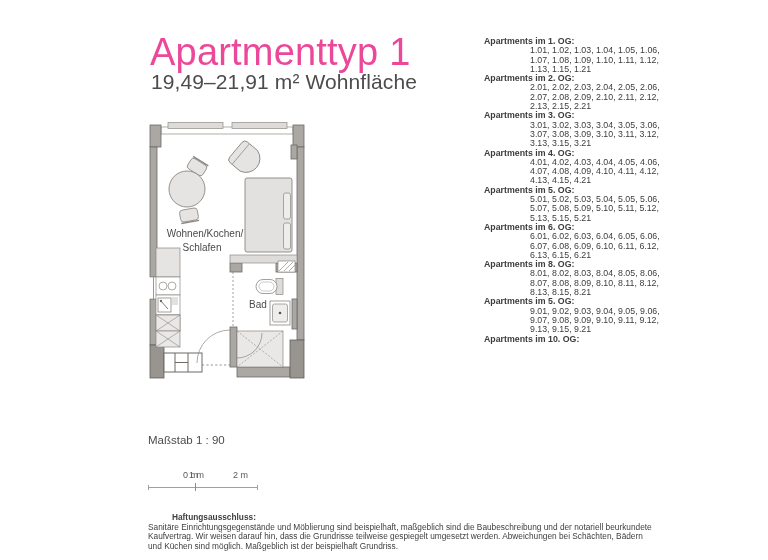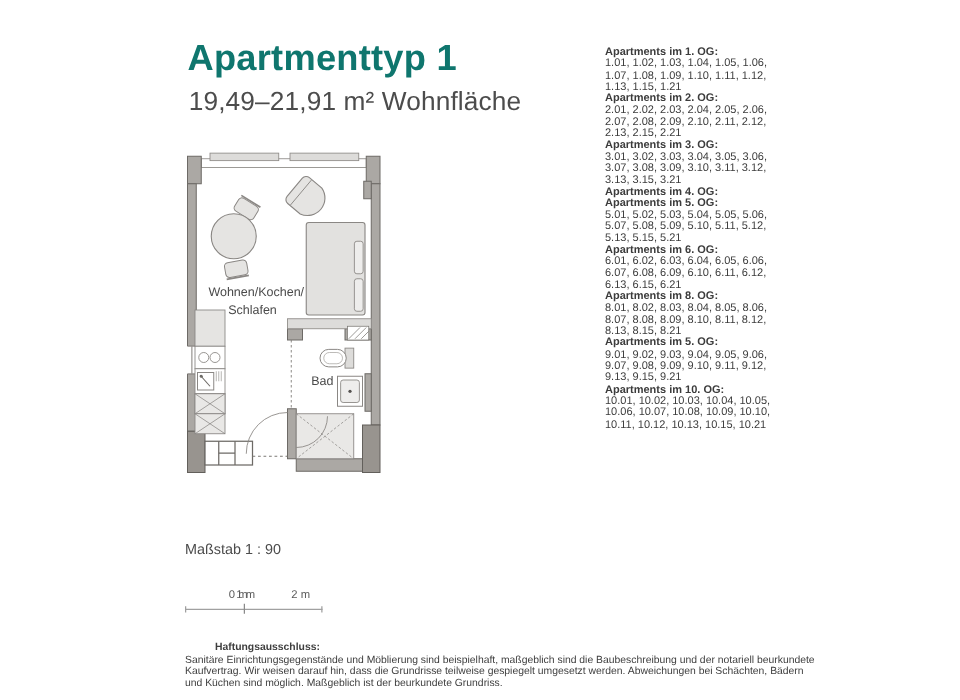--- a/index.html
+++ b/index.html
@@ -3,33 +3,33 @@
 <meta charset="utf-8">
 <style>
   html,body{margin:0;padding:0;}
   body{
     width:768px;height:560px;position:relative;background:#ffffff;
     font-family:"Liberation Sans", sans-serif;overflow:hidden;
   }
   .abs{position:absolute;}
   
   .title{
-    left:150px;top:31px;font-size:29px;font-weight:700;letter-spacing:0.2px;
-    color:#0f766e;
+    left:150px;top:31px;font-size:38px;font-weight:400;letter-spacing:0.2px;
+    color:#ec4899;
   }
   .subtitle{
     left:151px;top:70px;font-size:21px;color:#4c4c4c;letter-spacing:0.1px;
   }
   
   .apt-list{
     left:484px;top:37px;width:168px;
     font-size:8.8px;line-height:9.3px;color:#3c3c3c;
   }
   .apt-list .floor-label{font-weight:bold;}
-  .apt-list .units{width:150px;}
+  .apt-list .units{width:150px;margin-left:46px;}
   
   .massstab{left:148px;top:434px;font-size:11.5px;color:#4b4b4b;}
   .scale-labels{left:0;top:470px;font-size:9px;color:#5a5a5a;}
   .scale-labels span{position:absolute;top:0;white-space:nowrap;}
   .tick0{left:148px;margin-left:35px;} .tick1{left:189px;} .tick2{left:233px;}
   .scale-line{left:148px;top:487px;width:110px;height:1px;background:#a0a0a0;}
   .scale-tick-mid{left:195px;top:483px;width:1px;height:8px;background:#8a8a8a;}
   .scale-tick-a{left:148px;top:485px;width:1px;height:5px;background:#a0a0a0;}
   .scale-tick-b{left:257px;top:485px;width:1px;height:5px;background:#a0a0a0;}
   
@@ -184,20 +184,21 @@
     <div class="units">2.01, 2.02, 2.03, 2.04, 2.05, 2.06, 2.07, 2.08, 2.09, 2.10, 2.11, 2.12, 2.13, 2.15, 2.21</div>
   </div>
 
   <div>
     <div class="floor-label">Apartments im 3. OG:</div>
     <div class="units">3.01, 3.02, 3.03, 3.04, 3.05, 3.06, 3.07, 3.08, 3.09, 3.10, 3.11, 3.12, 3.13, 3.15, 3.21</div>
   </div>
 
   <div>
     <div class="floor-label">Apartments im 4. OG:</div>
+    <div class="units">4.01, 4.02, 4.03, 4.04, 4.05, 4.06, 4.07, 4.08, 4.09, 4.10, 4.11, 4.12, 4.13, 4.15, 4.21</div>
   </div>
 
   <div>
     <div class="floor-label">Apartments im 5. OG:</div>
     <div class="units">5.01, 5.02, 5.03, 5.04, 5.05, 5.06, 5.07, 5.08, 5.09, 5.10, 5.11, 5.12, 5.13, 5.15, 5.21</div>
   </div>
 
   <div>
     <div class="floor-label">Apartments im 6. OG:</div>
     <div class="units">6.01, 6.02, 6.03, 6.04, 6.05, 6.06, 6.07, 6.08, 6.09, 6.10, 6.11, 6.12, 6.13, 6.15, 6.21</div>
@@ -209,33 +210,32 @@
     <div class="units">8.01, 8.02, 8.03, 8.04, 8.05, 8.06, 8.07, 8.08, 8.09, 8.10, 8.11, 8.12, 8.13, 8.15, 8.21</div>
   </div>
 
   <div>
     <div class="floor-label">Apartments im 5. OG:</div>
     <div class="units">9.01, 9.02, 9.03, 9.04, 9.05, 9.06, 9.07, 9.08, 9.09, 9.10, 9.11, 9.12, 9.13, 9.15, 9.21</div>
   </div>
 
   <div>
     <div class="floor-label">Apartments im 10. OG:</div>
-    <div class="units">10.01, 10.02, 10.03, 10.04, 10.05, 10.06, 10.07, 10.08, 10.09, 10.10, 10.11, 10.12, 10.13, 10.15, 10.21</div>
   </div>
 </div>
 
 <div class="abs massstab">Maßstab 1 : 90</div>
 <div class="abs scale-labels">
   <span class="tick0">0 m</span>
   <span class="tick1">1 m</span>
   <span class="tick2">2 m</span>
 </div>
 <div class="abs scale-line"></div>
 <div class="abs scale-tick-mid"></div>
 <div class="abs scale-tick-a"></div>
 <div class="abs scale-tick-b"></div>
 
 <div class="abs disclaimer">
   <div class="head">Haftungsausschluss:</div>
   <div>Sanitäre Einrichtungsgegenstände und Möblierung sind beispielhaft, maßgeblich sind die Baubeschreibung und der notariell beurkundete</div>
   <div>Kaufvertrag. Wir weisen darauf hin, dass die Grundrisse teilweise gespiegelt umgesetzt werden. Abweichungen bei Schächten, Bädern</div>
-  <div>und Küchen sind möglich. Maßgeblich ist der beurkundete Grundriss.</div>
+  <div>und Küchen sind möglich. Maßgeblich ist der beispielhaft Grundriss.</div>
 </div>
 
 </body></html>

